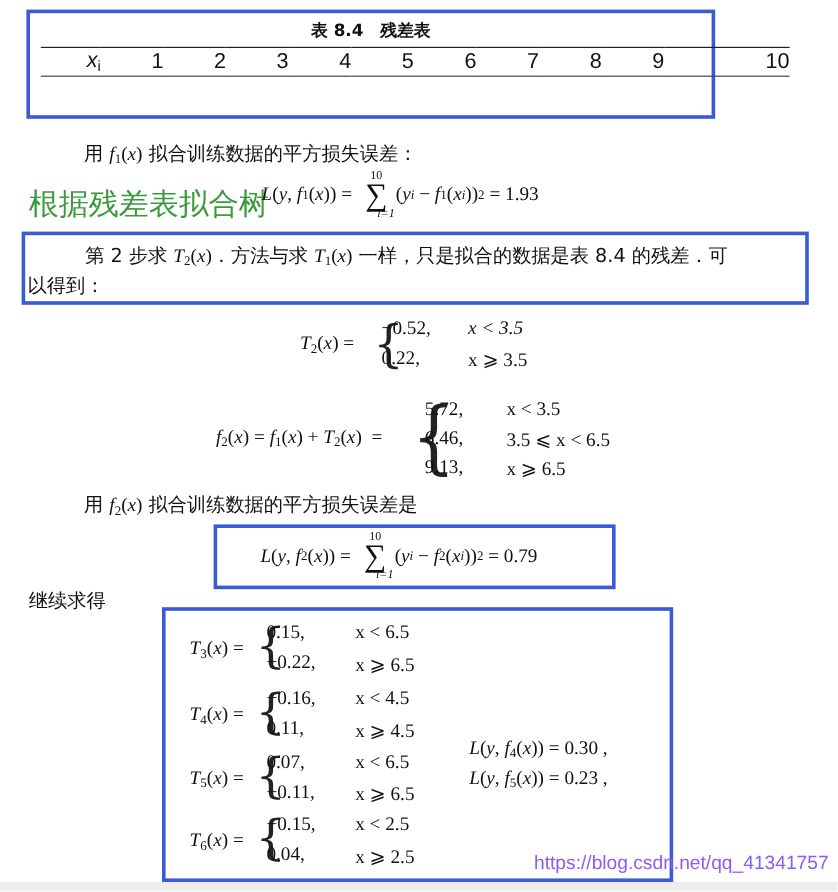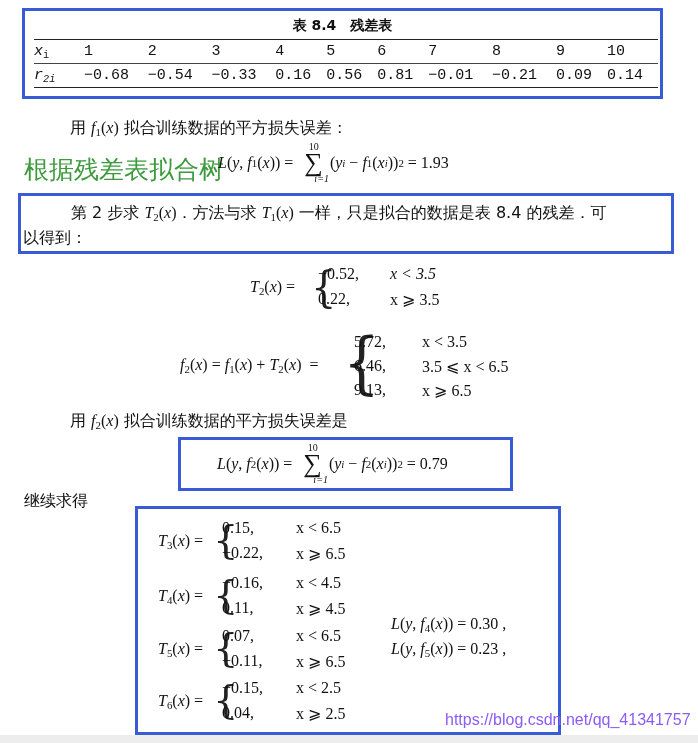--- a/index.html
+++ b/index.html
@@ -7,21 +7,21 @@
   body { position: relative; font-family: "DejaVu Serif", "Liberation Serif", serif; color: #111; }
   .blue-box { position: absolute; border: 3px solid #3a5bd6; background: #fff; }
   .it { font-style: italic; }
   .sub { font-size: 0.68em; vertical-align: -0.28em; font-style: normal; }
   .sup { font-size: 0.68em; vertical-align: 0.55em; }
   .cjk { font-family: "DejaVu Sans", sans-serif; }
 
   
   .tbl-title { position: absolute; left: 0; right: 0; top: 6px; text-align: center; font-weight: bold; font-size: 15px; }
   .tbl { position: absolute; left: 9px; right: 13px; top: 28px; border-collapse: collapse; width: 624px; }
-  .tbl td { font-family: Liberation Mono, monospace; font-size: 15px; text-align: left; height: 24px; padding: 0; }
+  .tbl td { font-family: Liberation Sans, sans-serif; font-size: 18px; text-align: right; height: 24px; padding: 0; }
   .tbl tr.r1 td { border-top: 1.5px solid #222; border-bottom: 1px solid #444; }
   .tbl tr.r2 td { border-bottom: 1.5px solid #222; }
   .tbl td.head { font-style: italic; width: 50px; }
 
   .line { position: absolute; font-family: "Liberation Serif", serif; font-size: 16px; white-space: nowrap; }
   .green { position: absolute; color: #3c9a3c; font-family: "DejaVu Sans", sans-serif; font-size: 25px; white-space: nowrap; }
 
   .sum { display: inline-block; position: relative; text-align: center; vertical-align: middle; margin: 0 1px; }
   .sum .top { display: block; font-size: 10px; line-height: 10px; }
   .sum .sig { display: block; font-size: 26px; line-height: 22px; }
@@ -30,49 +30,36 @@
   .piece { position: absolute; font-family: "Liberation Serif", serif; font-size: 16px; white-space: nowrap; }
   .brace { position: absolute; font-family: "DejaVu Serif", serif; font-weight: 200; color: #222; transform-origin: top left; }
   .case-row { position: absolute; font-family: "Liberation Serif", serif; font-size: 16px; white-space: nowrap; }
 
   .watermark { position: absolute; left: 445px; top: 711px; color: #8b5cf6; font-family: "Liberation Sans", sans-serif; font-size: 16px; white-space: nowrap; }
   .bottom-strip { position: absolute; left: 0; top: 735px; width: 698px; height: 8px; background: #ededed; }
 </style>
 </head>
 <body>
 
-<div class="blue-box" style="left:22px; top:8px; width:641px; height:91px;">
+<div class="blue-box" style="left:22px; top:8px; width:574px; height:91px;">
   <div class="tbl-title cjk" style="font-family:'DejaVu Sans',sans-serif; font-size:14px;">表 8.4　残差表</div>
   <table class="tbl">
     <tbody>
         <tr class="r1">
       <td class="head"><span>x</span><span class="sub">i</span></td>
       <td>1</td>
       <td>2</td>
       <td>3</td>
       <td>4</td>
       <td>5</td>
       <td>6</td>
       <td>7</td>
       <td>8</td>
       <td>9</td>
       <td>10</td>
-    </tr>
-    <tr class="r2">
-      <td class="head"><span>r</span><span class="sub it" style="font-style:italic;">2i</span></td>
-      <td>−0.68</td>
-      <td>−0.54</td>
-      <td>−0.33</td>
-      <td>0.16</td>
-      <td>0.56</td>
-      <td>0.81</td>
-      <td>−0.01</td>
-      <td>−0.21</td>
-      <td>0.09</td>
-      <td>0.14</td>
     </tr>
   </tbody>
     </table>
 </div>
 
 <div class="line" style="left:70px; top:118px;">
   <span class="cjk">用 </span><span class="it">f</span><span class="sub">1</span>(<span class="it">x</span>)<span class="cjk"> 拟合训练数据的平方损失误差：</span>
 </div>
 
 <div class="green" style="left:24px; top:153px;">根据残差表拟合树</div>

